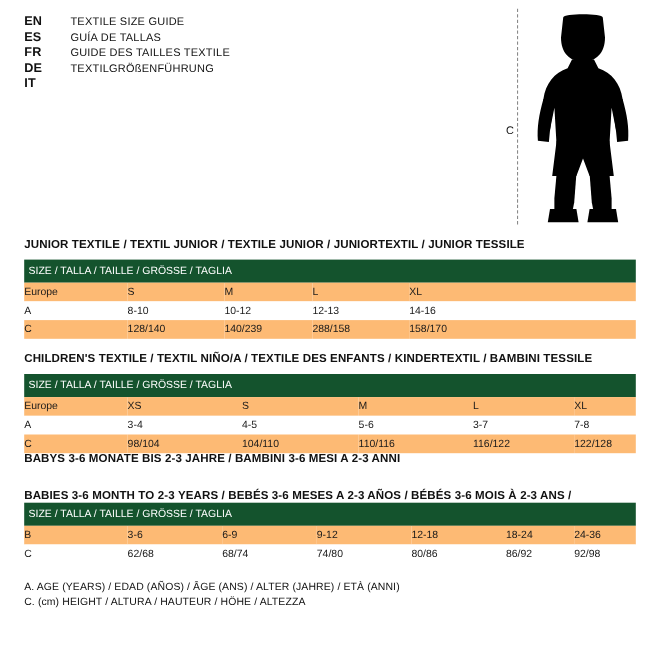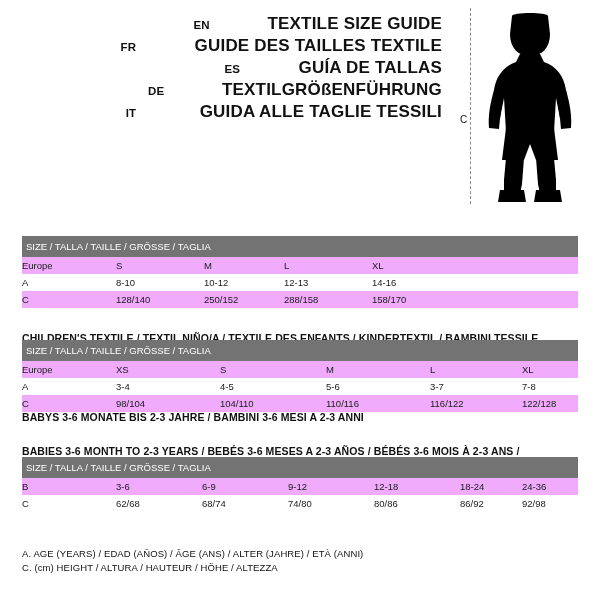--- a/index.html
+++ b/index.html
@@ -26,35 +26,33 @@
   .header {
     position: absolute;
     top: 14px;
     left: 22px;
     width: 420px;
   }
   .header-row {
     display: flex;
     align-items: baseline;
     margin-bottom: 2px;
-    justify-content: flex-end;
   }
   .lang-code {
     width: 42px;
     font-size: 11.5px;
     font-weight: bold;
     letter-spacing: 0.2px;
     color: #111;
   }
   .lang-title {
-    font-size: 17px;
-    font-weight: bold;
+    font-size: 10px;
+    font-weight: normal;
     letter-spacing: 0.2px;
     color: #111;
-    margin-left: 32px;
   }
 
   
   .figure-area {
     position: absolute;
     top: 8px;
     left: 452px;
     width: 132px;
     height: 198px;
   }
@@ -98,32 +96,32 @@
     font-size: 9.5px;
     color: #1a1a1a;
     table-layout: fixed;
   }
   table.size-table td {
     padding: 3px 0 3px 0;
     vertical-align: middle;
     white-space: nowrap;
   }
   tr.head-row td {
-    background: #737373;
+    background: #14532d;
     color: #ffffff;
     font-weight: normal;
     font-size: 9.5px;
     padding-left: 4px;
     height: 15px;
   }
   tr.head-row td.head-label {
     padding-left: 4px;
   }
   tr.band td {
-    background: #f0abfc;
+    background: #fdba74;
   }
   tr.plain td {
     background: #ffffff;
   }
   td.label-col {
     padding-left: 4px;
   }
 
   
   .legend {
@@ -142,34 +140,33 @@
 <body>
 
 <div class="page">
 
   <div class="header">
     <div class="header-row">
       <span class="lang-code">EN</span>
       <span class="lang-title">TEXTILE SIZE GUIDE</span>
     </div>
     <div class="header-row">
+      <span class="lang-code">ES</span>
+      <span class="lang-title">GUÍA DE TALLAS</span>
+    </div>
+    <div class="header-row">
       <span class="lang-code">FR</span>
       <span class="lang-title">GUIDE DES TAILLES TEXTILE</span>
     </div>
     <div class="header-row">
-      <span class="lang-code">ES</span>
-      <span class="lang-title">GUÍA DE TALLAS</span>
-    </div>
-    <div class="header-row">
       <span class="lang-code">DE</span>
       <span class="lang-title">TEXTILGRÖßENFÜHRUNG</span>
     </div>
     <div class="header-row">
       <span class="lang-code">IT</span>
-      <span class="lang-title">GUIDA ALLE TAGLIE TESSILI</span>
     </div>
   </div>
 
   <div class="figure-area">
     <div class="dashed-line"></div>
     <div class="c-marker">C</div>
     <svg class="silhouette" width="100" height="192" viewBox="0 0 100 192" xmlns="http://www.w3.org/2000/svg">
       <g fill="#000000">
 
         <path d="M32 4 C32 0 68 0 68 4 L70 22 C70 36 62 44 50 44 C38 44 30 36 30 22 Z"></path>
@@ -186,20 +183,21 @@
         <path d="M26 146 L44 146 L42 172 L40 182 L24 182 L24 168 Z"></path>
 
         <path d="M56 146 L74 146 L76 168 L76 182 L60 182 L58 172 Z"></path>
 
         <path d="M20 178 L44 178 L46 190 L18 190 Z"></path>
         <path d="M56 178 L80 178 L82 190 L54 190 Z"></path>
       </g>
     </svg>
   </div>
 
+  <div class="section-title" style="top:216px;">JUNIOR TEXTILE / TEXTIL JUNIOR / TEXTILE JUNIOR / JUNIORTEXTIL / JUNIOR TESSILE</div>
   <table class="size-table" style="top:236px; width:556px;">
     <colgroup>
       <col style="width:94px">
         <col style="width:88px">
         <col style="width:80px">
         <col style="width:88px">
         <col style="width:206px">
     </colgroup>
     <tbody>
       <tr class="head-row">
@@ -215,28 +213,28 @@
       <tr class="plain">
         <td class="label-col">A</td>
         <td>8-10</td>
         <td>10-12</td>
         <td>12-13</td>
         <td>14-16</td>
       </tr>
       <tr class="band">
         <td class="label-col">C</td>
         <td>128/140</td>
-        <td>250/152</td>
+        <td>140/239</td>
         <td>288/158</td>
         <td>158/170</td>
       </tr>
     </tbody>
   </table>
 
-  <div class="section-title" style="top:332px;">CHILDREN'S TEXTILE / TEXTIL NIÑO/A / TEXTILE DES ENFANTS / KINDERTEXTIL / BAMBINI TESSILE</div>
+  <div class="section-title" style="top:320px;">CHILDREN'S TEXTILE / TEXTIL NIÑO/A / TEXTILE DES ENFANTS / KINDERTEXTIL / BAMBINI TESSILE</div>
   <table class="size-table" style="top:340px; width:556px;">
     <colgroup>
       <col style="width:94px">
         <col style="width:104px">
         <col style="width:106px">
         <col style="width:104px">
         <col style="width:92px">
         <col style="width:56px">
     </colgroup>
     <tbody>
@@ -300,18 +298,18 @@
         <td>62/68</td>
         <td>68/74</td>
         <td>74/80</td>
         <td>80/86</td>
         <td>86/92</td>
         <td>92/98</td>
       </tr>
     </tbody>
   </table>
 
-  <div class="legend" style="top:548px;">
+  <div class="legend" style="top:528px;">
     <div class="legend-line">A. AGE (YEARS) / EDAD (AÑOS) / ÂGE (ANS) / ALTER (JAHRE) / ETÀ (ANNI)</div>
     <div class="legend-line">C. (cm) HEIGHT / ALTURA / HAUTEUR / HÖHE / ALTEZZA</div>
   </div>
 
 </div>
 
 </body></html>

